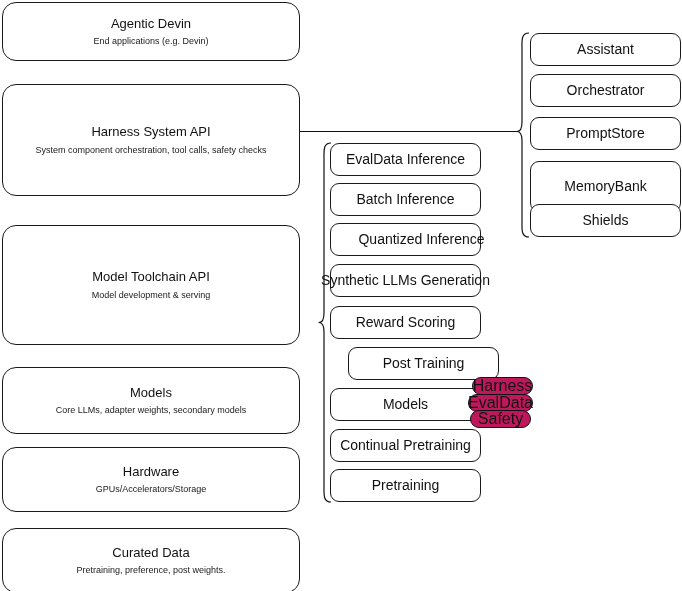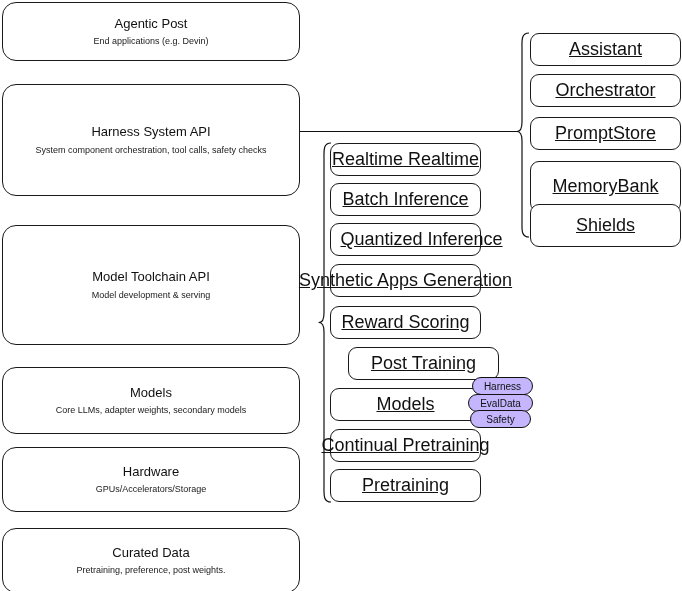--- a/index.html
+++ b/index.html
@@ -39,33 +39,33 @@
 
   
   .layer{border-radius:14px;}
 
   
   .chip{
     border-radius:9px;
     align-items:center;
     justify-content:center;
   }
-  .chip .ttl{font-size:18px;text-decoration:underline;}
+  .chip .ttl{font-size:14px;}
 
   
   .pill{
     position:absolute;
     box-sizing:border-box;
     border:1.2px solid #111111;
-    background:#c4b5fd;
+    background:#be185d;
     border-radius:999px;
     display:flex;
     align-items:center;
     justify-content:center;
-    font-size:10px;
+    font-size:16px;
     color:#111111;
     white-space:nowrap;
     z-index:30;
   }
 
   
   #wires{
     position:absolute;left:0;top:0;width:682px;height:591px;
     pointer-events:none;z-index:5;
   }
@@ -94,21 +94,21 @@
     <path d="M 331 143
              C 323 143 324 151 324 158
              L 324 313
              C 324 319 322 322.5 319 322.5
              C 322 322.5 324 326 324 332
              L 324 487
              C 324 494 323 502 331 502"></path>
   </svg>
 
   <div class="box layer" style="left:2px;top:2px;width:298px;height:59px;">
-    <div class="ttl">Agentic Post</div>
+    <div class="ttl">Agentic Devin</div>
     <div class="sub">End applications (e.g. Devin)</div>
   </div>
 
   <div class="box layer" style="left:2px;top:84px;width:298px;height:112px;">
     <div class="ttl">Harness System API</div>
     <div class="sub">System component orchestration, tool calls, safety checks</div>
   </div>
 
   <div class="box layer" style="left:2px;top:225px;width:298px;height:120px;">
     <div class="ttl">Model Toolchain API</div>
@@ -124,33 +124,33 @@
     <div class="ttl">Hardware</div>
     <div class="sub">GPUs/Accelerators/Storage</div>
   </div>
 
   <div class="box layer" style="left:2px;top:528px;width:298px;height:65px;">
     <div class="ttl">Curated Data</div>
     <div class="sub">Pretraining, preference, post weights.</div>
   </div>
 
   <div class="box chip" style="left:330px;top:143px;width:151px;height:33px;z-index:10;">
-    <div class="ttl">Realtime Realtime</div>
+    <div class="ttl">EvalData Inference</div>
   </div>
 
   <div class="box chip" style="left:330px;top:183px;width:151px;height:33px;z-index:10;">
     <div class="ttl">Batch Inference</div>
   </div>
 
   <div class="box chip" style="left:330px;top:223px;width:151px;height:33px;z-index:10;padding-left:32px;">
     <div class="ttl">Quantized Inference</div>
   </div>
 
   <div class="box chip" style="left:330px;top:264px;width:151px;height:33px;z-index:10;">
-    <div class="ttl">Synthetic Apps Generation</div>
+    <div class="ttl">Synthetic LLMs Generation</div>
   </div>
 
   <div class="box chip" style="left:330px;top:306px;width:151px;height:33px;z-index:10;">
     <div class="ttl">Reward Scoring</div>
   </div>
 
   <div class="box chip" style="left:348px;top:347px;width:151px;height:33px;z-index:10;">
     <div class="ttl">Post Training</div>
   </div>
 
@@ -187,17 +187,17 @@
   </div>
 
   <div class="box chip" style="left:530px;top:117px;width:151px;height:33px;z-index:10;">
     <div class="ttl">PromptStore</div>
   </div>
 
   <div class="box chip" style="left:530px;top:161px;width:151px;height:51px;z-index:10;">
     <div class="ttl">MemoryBank</div>
   </div>
 
-  <div class="box chip" style="left:530px;top:204px;width:151px;height:43px;z-index:10;">
+  <div class="box chip" style="left:530px;top:204px;width:151px;height:33px;z-index:10;">
     <div class="ttl">Shields</div>
   </div>
 
 </div>
 
 </body></html>

